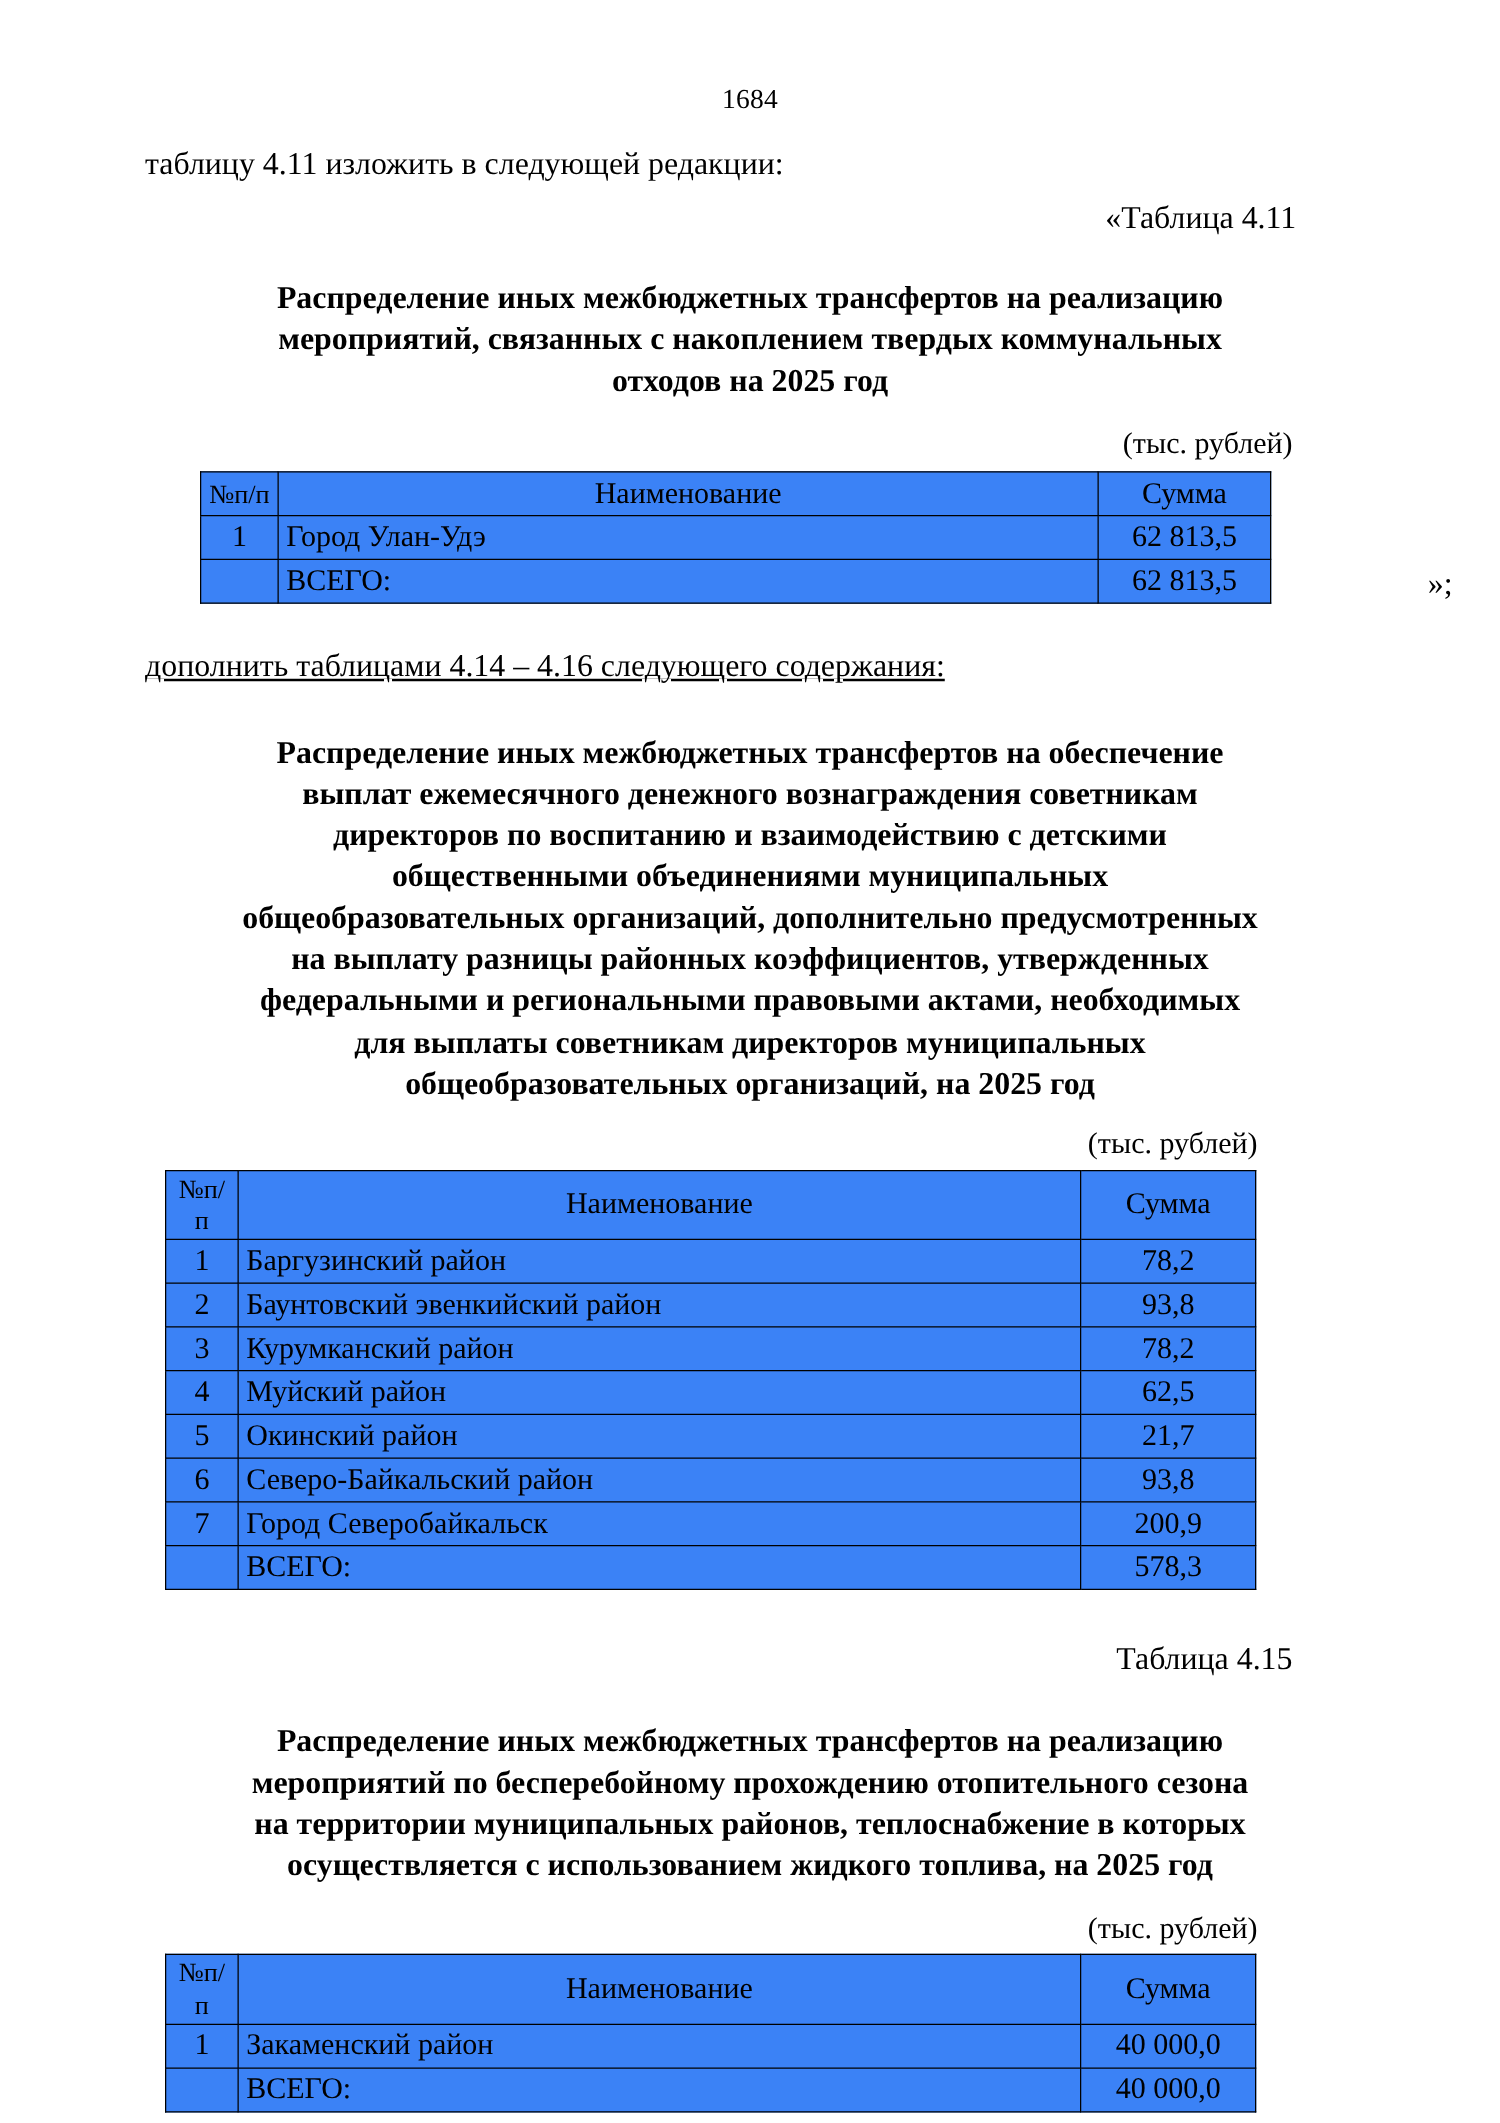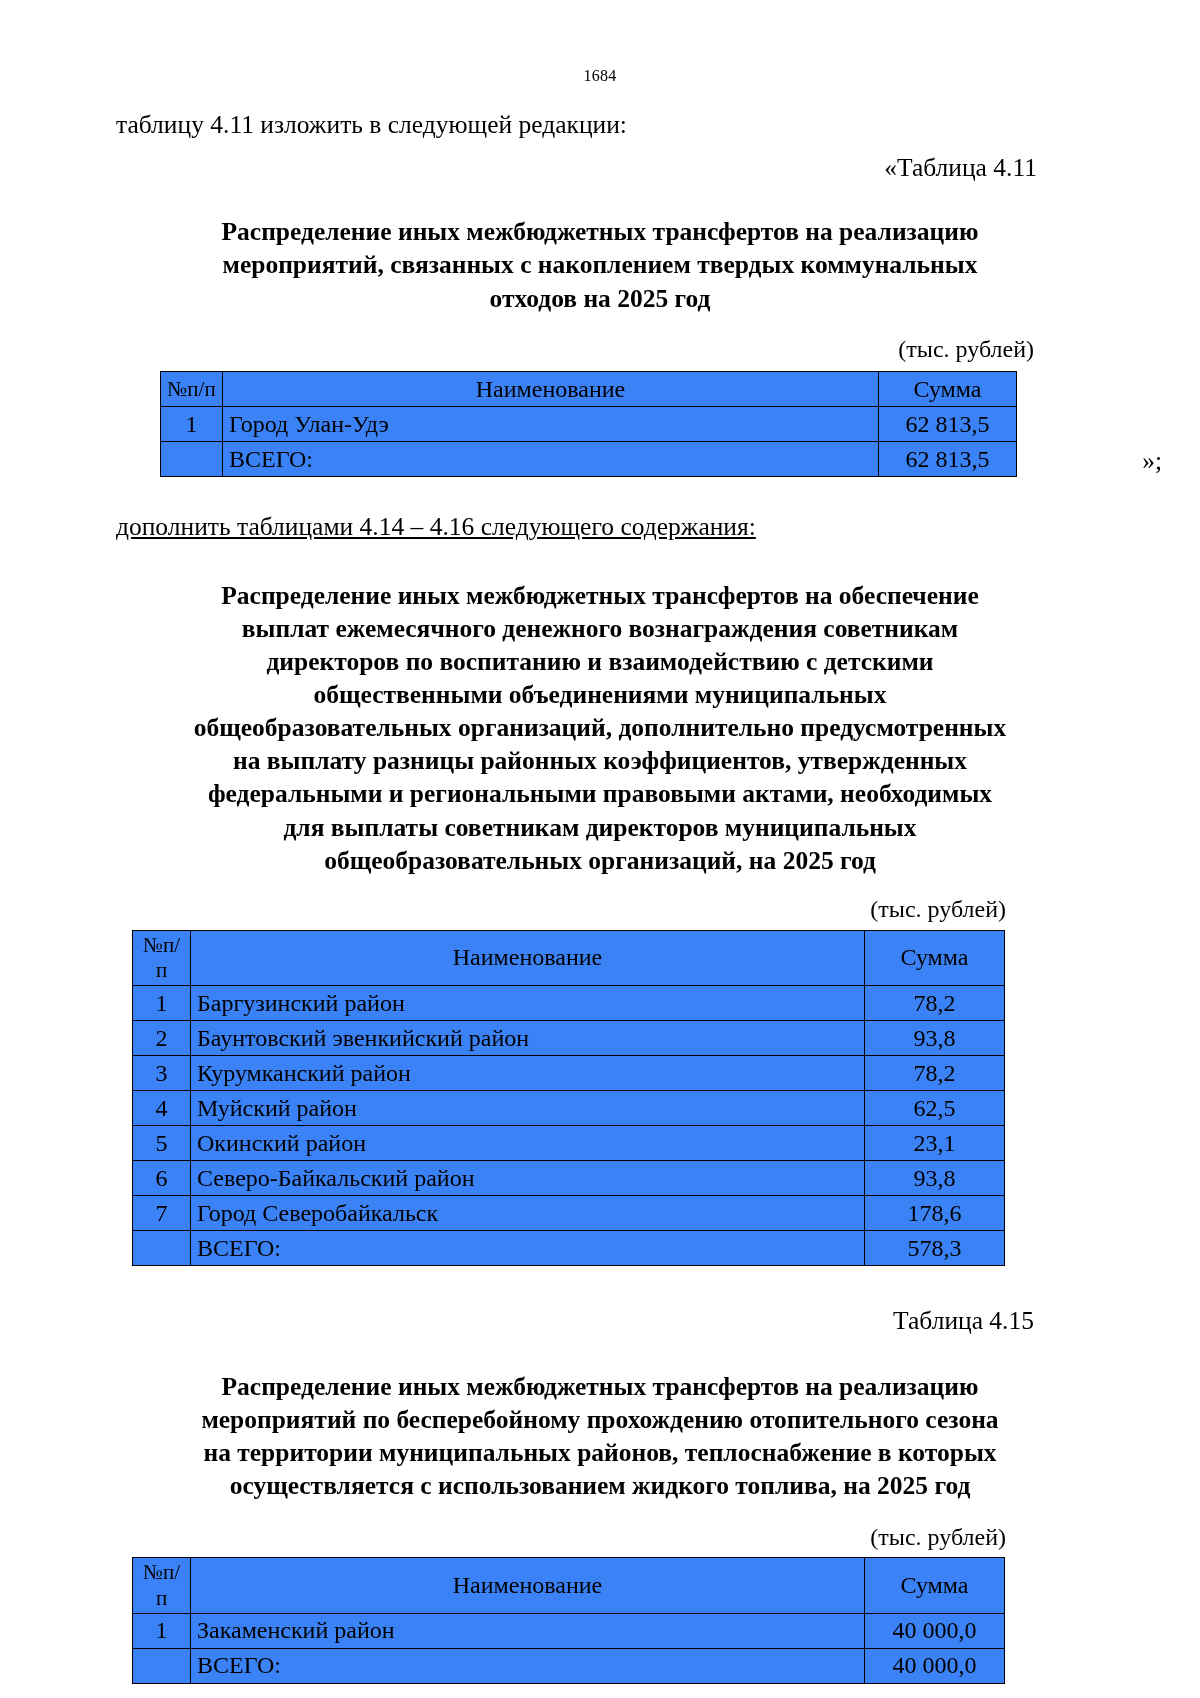--- a/index.html
+++ b/index.html
@@ -26,21 +26,21 @@
     position: absolute;
     left: 0;
     top: 0;
     width: 1200px;
     padding: 0;
   }
 
   
   .page-number {
     text-align: center;
-    font-size: 16px;
+    font-size: 22px;
     line-height: 1;
     padding-top: 68px;
     letter-spacing: 0.2px;
   }
 
   
   .body-para {
     font-size: 25.5px;
     line-height: 1.22;
     margin: 0;
@@ -230,31 +230,31 @@
           <td class="c-sum">78,2</td>
         </tr>
         <tr>
           <td class="c-num">4</td>
           <td class="c-name">Муйский район</td>
           <td class="c-sum">62,5</td>
         </tr>
         <tr>
           <td class="c-num">5</td>
           <td class="c-name">Окинский район</td>
-          <td class="c-sum">23,1</td>
+          <td class="c-sum">21,7</td>
         </tr>
         <tr>
           <td class="c-num">6</td>
           <td class="c-name">Северо-Байкальский район</td>
           <td class="c-sum">93,8</td>
         </tr>
         <tr>
           <td class="c-num">7</td>
           <td class="c-name">Город Северобайкальск</td>
-          <td class="c-sum">178,6</td>
+          <td class="c-sum">200,9</td>
         </tr>
         <tr>
           <td class="c-num"></td>
           <td class="c-name">ВСЕГО:</td>
           <td class="c-sum">578,3</td>
         </tr>
       </tbody>
     </table>
   </div>
 

